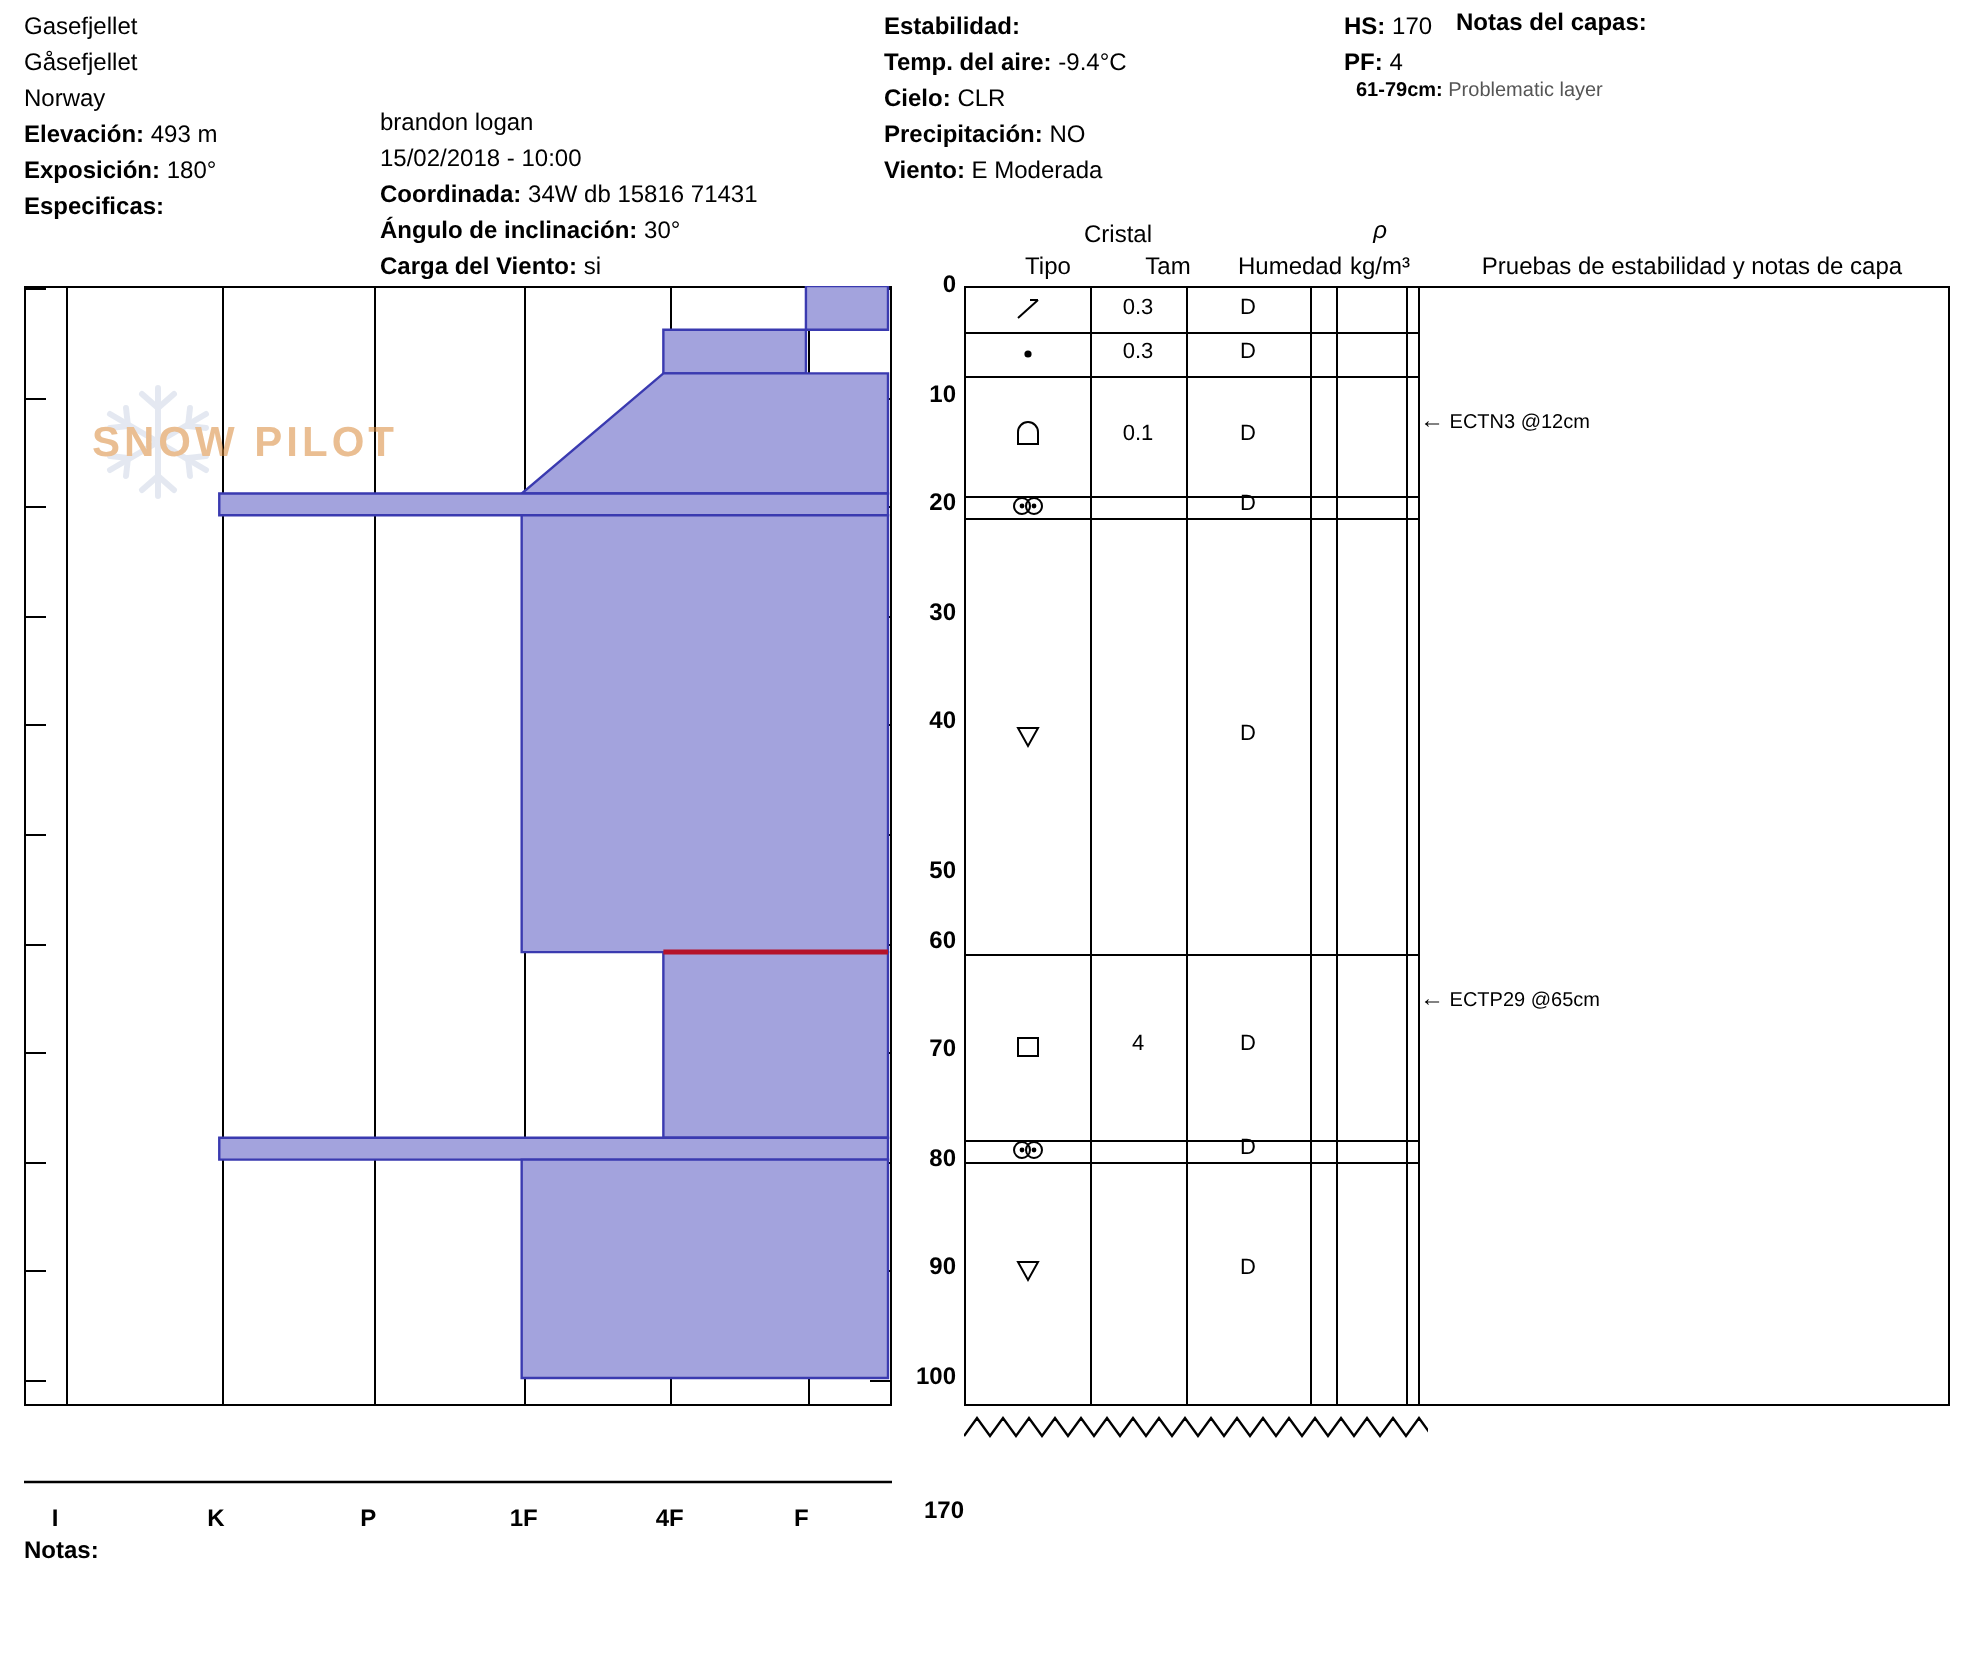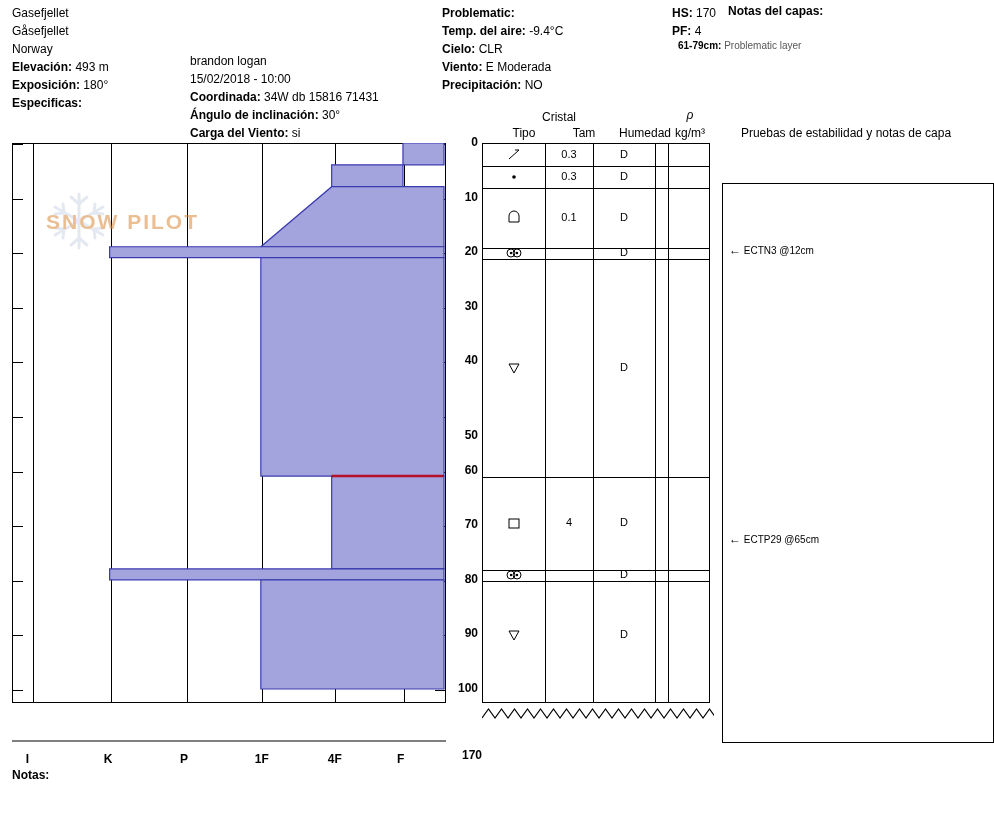--- a/index.html
+++ b/index.html
@@ -50,21 +50,21 @@
   #ctable .colsep{position:absolute;top:0;bottom:0;width:1px;background:#000;}
   #ctable .rowsep{position:absolute;left:0;right:0;height:1px;background:#000;}
   #ctable .cell{position:absolute;text-align:center;font-size:11px;}
   #ctable-headers{position:absolute;left:482px;top:110px;width:300px;height:32px;}
   #ctable-headers .th{position:absolute;font-size:12px;text-align:center;}
 
   
   #dcol{position:absolute;left:668px;top:143px;width:42px;height:560px;}
 
   
-  #scol{position:absolute;left:722px;top:143px;width:272px;height:560px;border:1px solid #000;box-sizing:border-box;margin-top:40px;}
+  #scol{position:absolute;left:703px;top:143px;width:272px;height:560px;border:1px solid #000;box-sizing:border-box;}
   #scol-title{position:absolute;left:710px;top:126px;width:272px;text-align:center;font-size:12px;}
   .test-note{position:absolute;font-size:10px;white-space:nowrap;}
 
   
   #zig{position:absolute;left:482px;top:700px;}
   #zig2{position:absolute;left:12px;top:737px;}
 
   
   #notas-footer{position:absolute;left:12px;top:768px;font-weight:bold;font-size:12px;}
 
@@ -106,38 +106,38 @@
       <span class="val">30°</span>
     </div>
     <div class="hline">
       <span class="lbl">Carga del Viento:</span>
       <span class="val">si</span>
     </div>
   </div>
 
   <div class="hcol" id="col3">
     <div class="hline">
-      <span class="lbl">Problematic:</span>
+      <span class="lbl">Estabilidad:</span>
       <span class="val"></span>
     </div>
     <div class="hline">
       <span class="lbl">Temp. del aire:</span>
       <span class="val">-9.4°C</span>
     </div>
     <div class="hline">
       <span class="lbl">Cielo:</span>
       <span class="val">CLR</span>
     </div>
     <div class="hline">
+      <span class="lbl">Precipitación:</span>
+      <span class="val">NO</span>
+    </div>
+    <div class="hline">
       <span class="lbl">Viento:</span>
       <span class="val">E Moderada</span>
-    </div>
-    <div class="hline">
-      <span class="lbl">Precipitación:</span>
-      <span class="val">NO</span>
     </div>
   </div>
 
   <div class="hcol" id="col4">
     <div class="hline">
       <span class="lbl">HS:</span>
       <span class="val">170</span>
     </div>
     <div class="hline">
       <span class="lbl">PF:</span>

